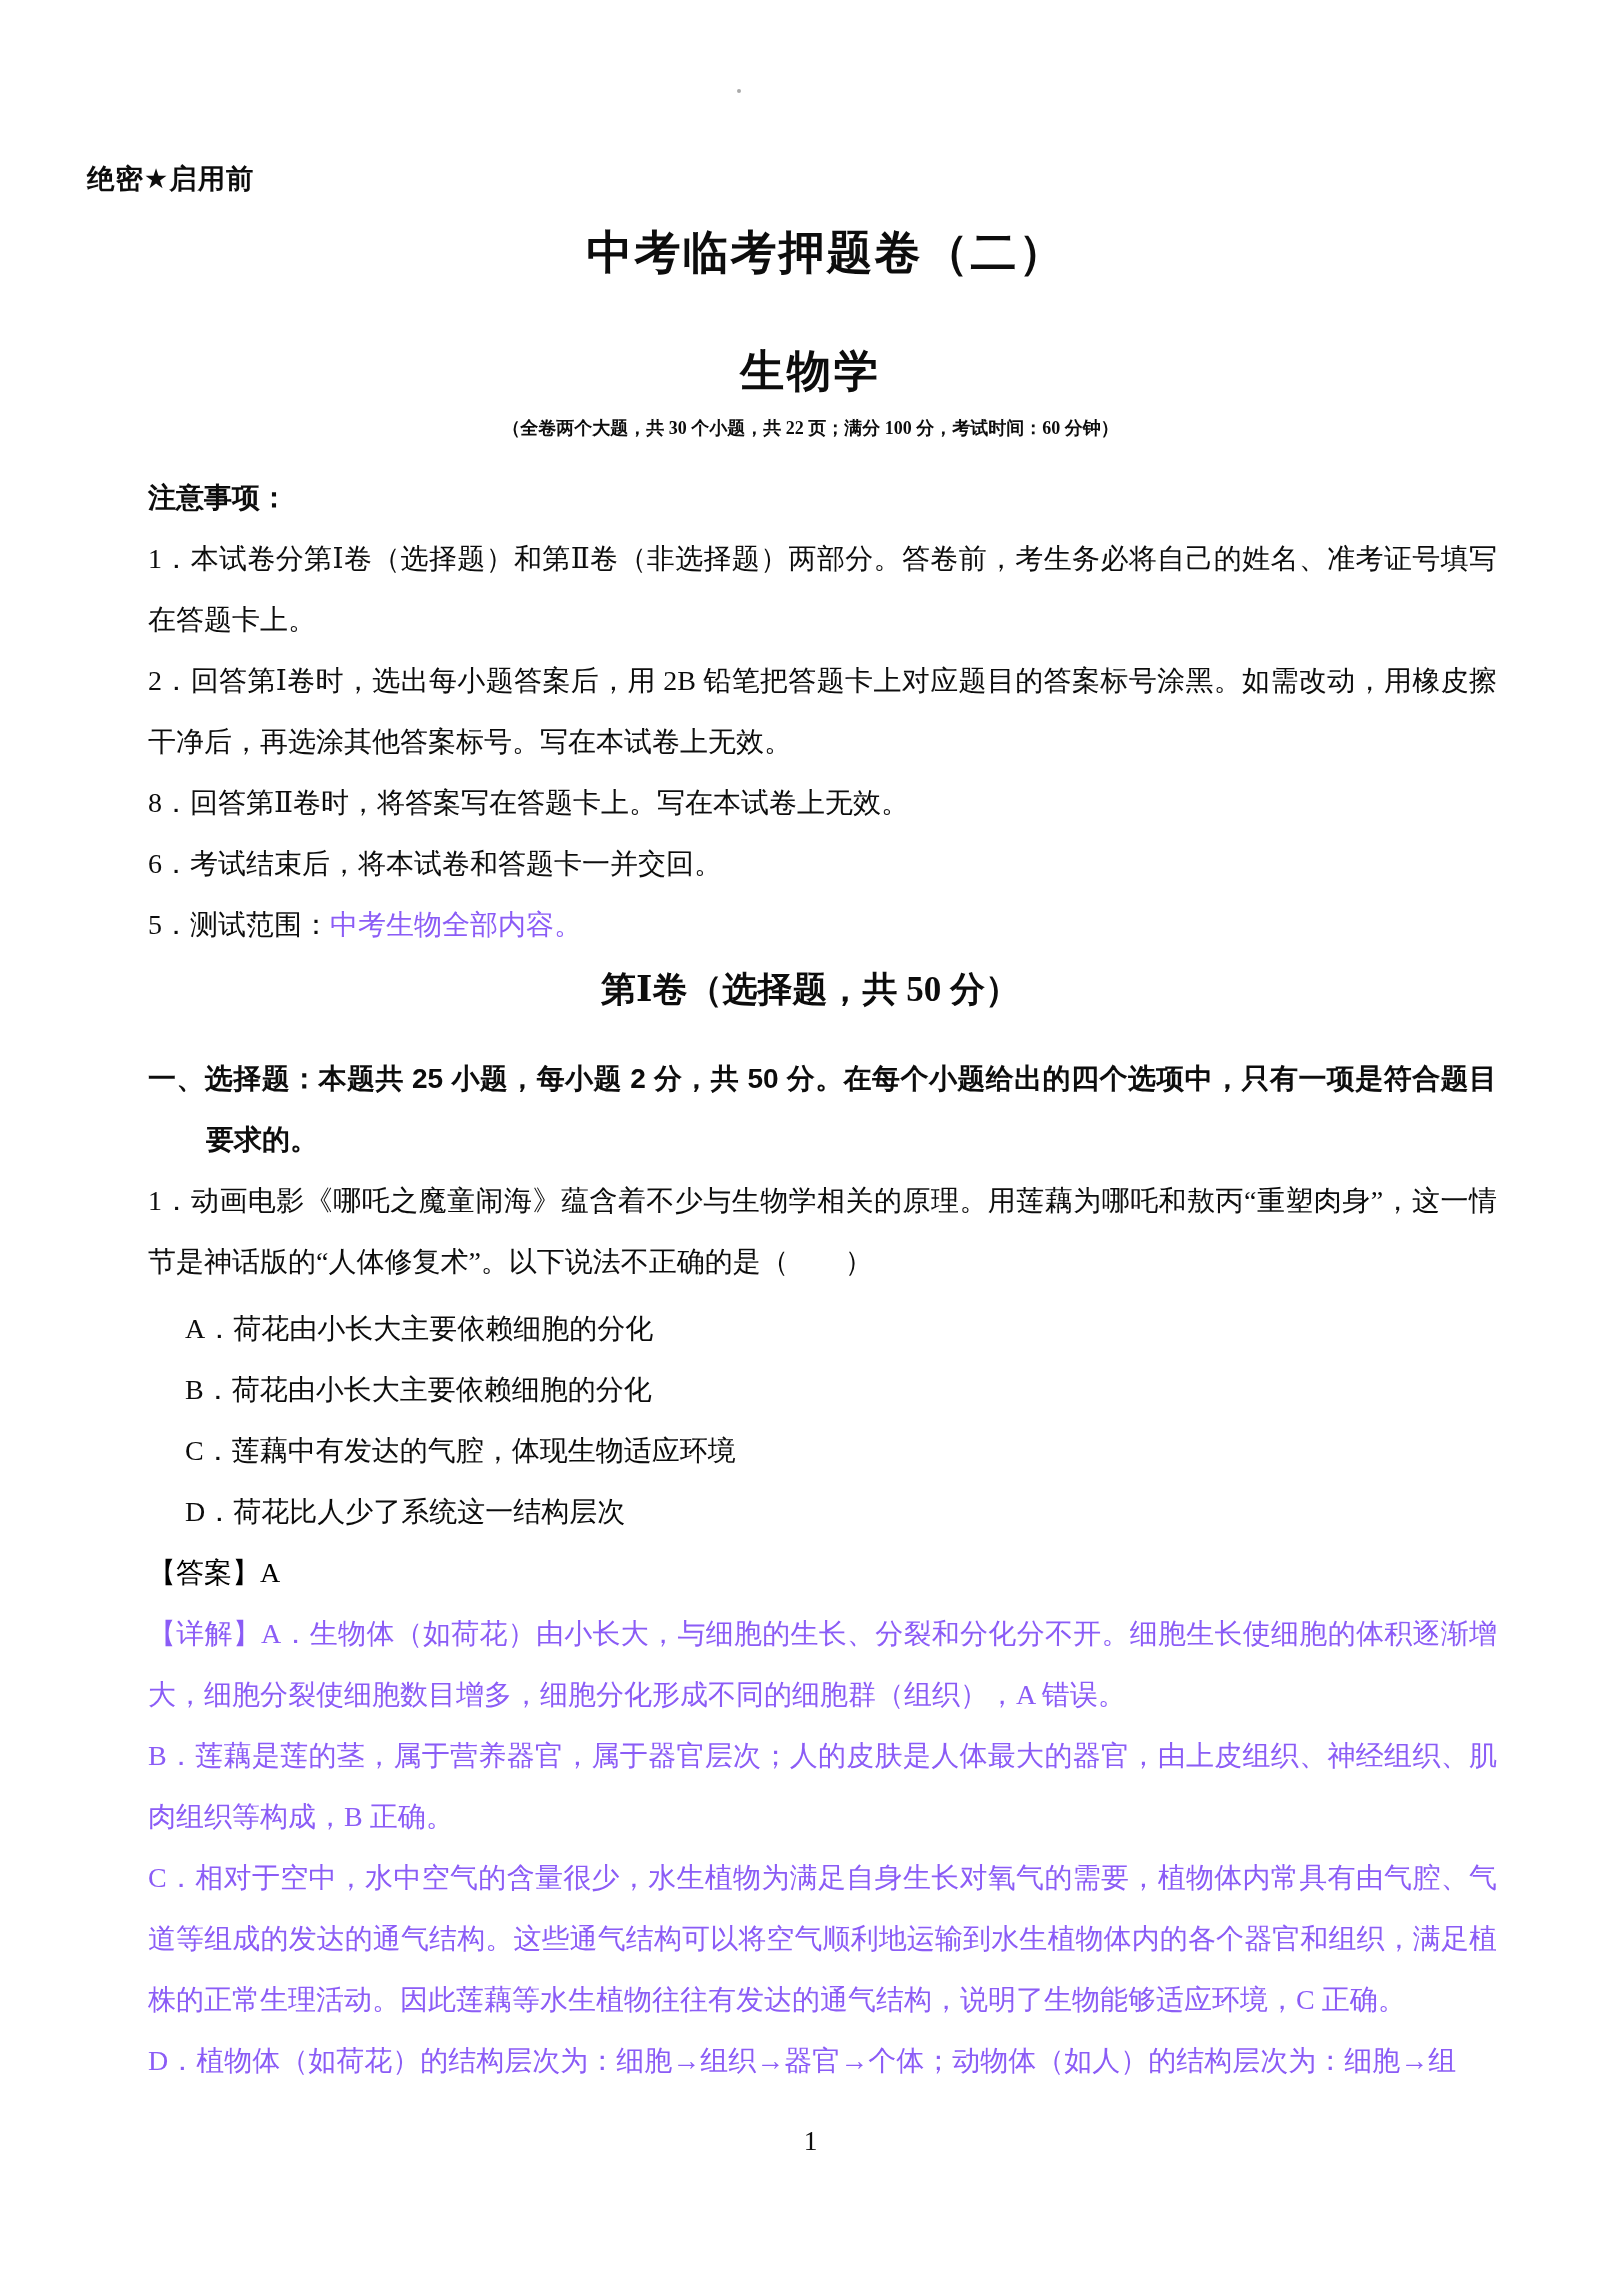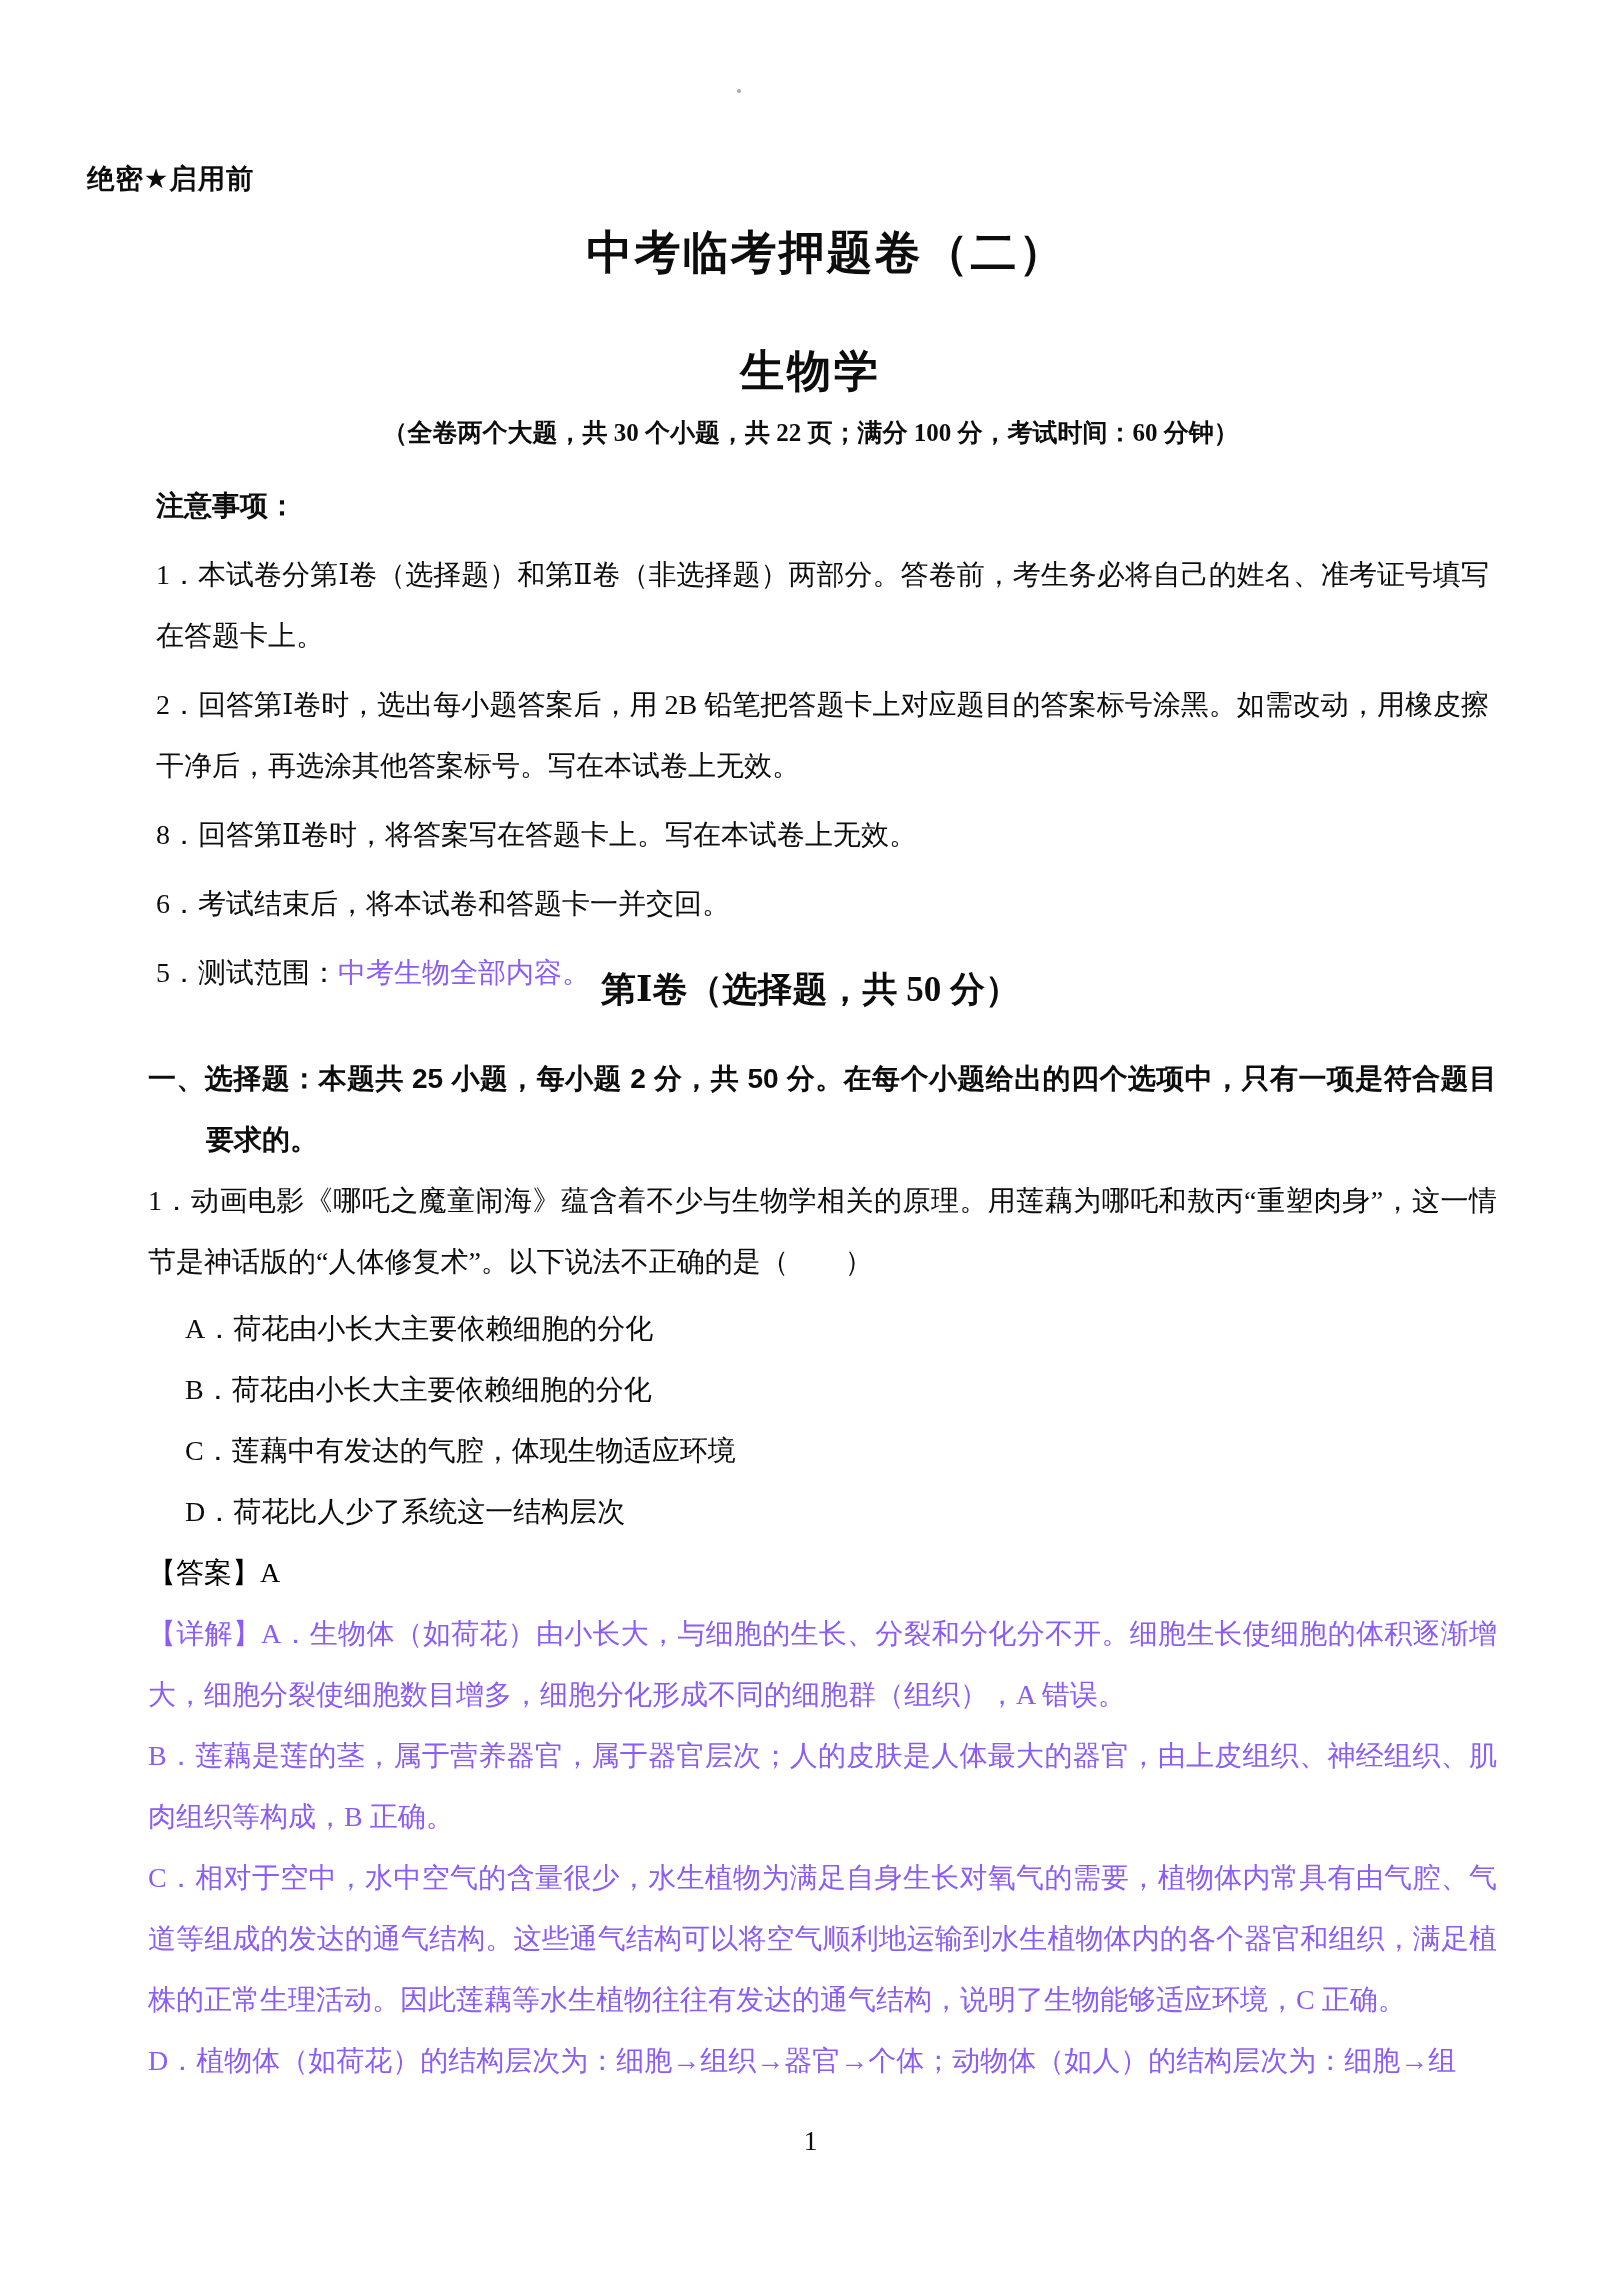--- a/index.html
+++ b/index.html
@@ -27,27 +27,27 @@
     font-weight:bold;font-size:46px;letter-spacing:2px;
   }
   .doc-subject{
     position:absolute;left:0;width:100%;top:342px;
     text-align:center;
     font-family:"Liberation Sans","DejaVu Sans",sans-serif;
     font-weight:bold;font-size:44px;letter-spacing:2.9px;
   }
   .exam-info{
     position:absolute;left:0;width:100%;top:416px;
-    text-align:center;font-weight:bold;font-size:25px;
+    text-align:center;font-weight:bold;font-size:18px;
   }
   .notice{
     position:absolute;left:148px;width:1349px;top:467px;
     line-height:61px;text-align:justify;
   }
-  .notice p{margin:8px;}
+  .notice p{margin:0;}
   .notice-heading{font-weight:bold;}
   .section-heading{
     position:absolute;left:0;width:100%;top:966px;
     text-align:center;font-weight:bold;font-size:35px;
   }
   .main{
     position:absolute;left:148px;width:1349px;top:1048px;
     line-height:61px;text-align:justify;
   }
   .main p{margin:0;}

